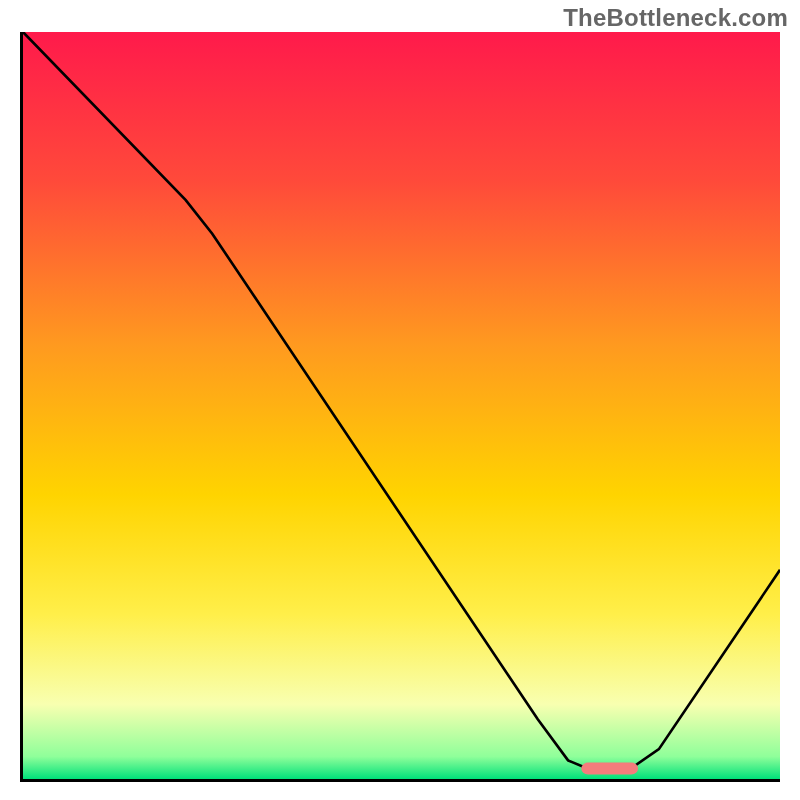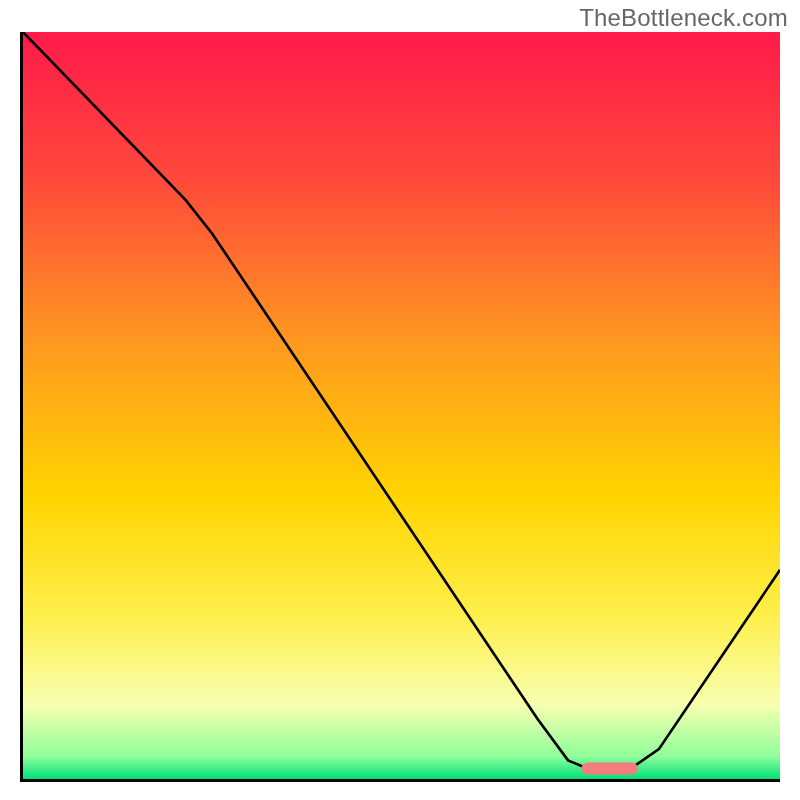--- a/index.html
+++ b/index.html
@@ -13,21 +13,21 @@
   .wrap {
     position: relative;
     width: 800px;
     height: 800px;
   }
   .watermark {
     position: absolute;
     top: 4px;
     right: 12px;
     font-size: 24px;
-    font-weight: 400;
+    font-weight: 700;
     color: #666666;
     letter-spacing: 0.2px;
   }
   .plot {
     position: absolute;
     left: 20px;
     top: 32px;
     width: 760px;
     height: 750px;
     border: 3px solid #000000;

